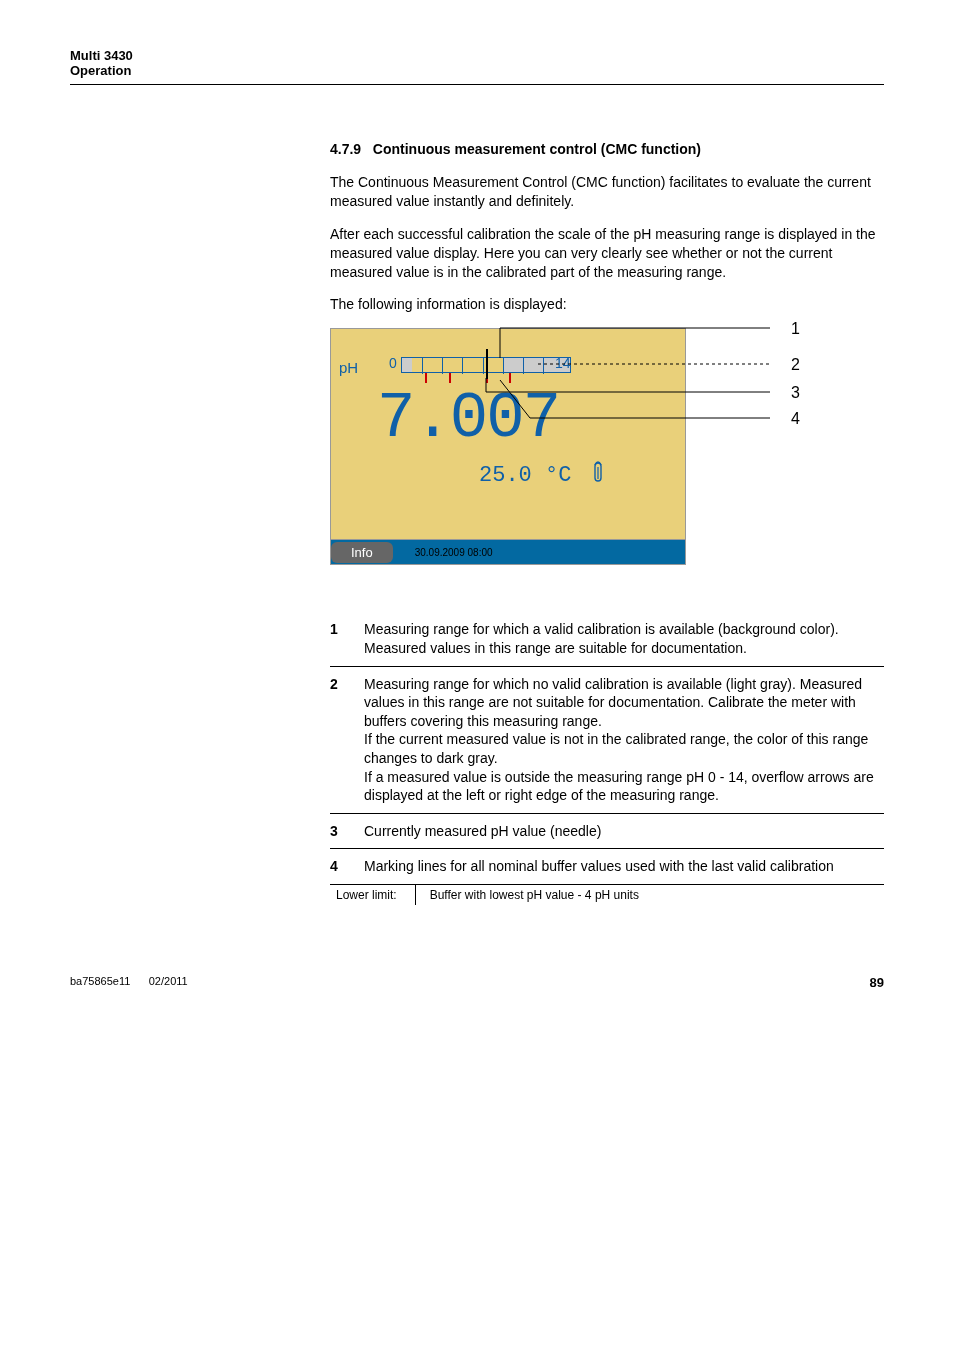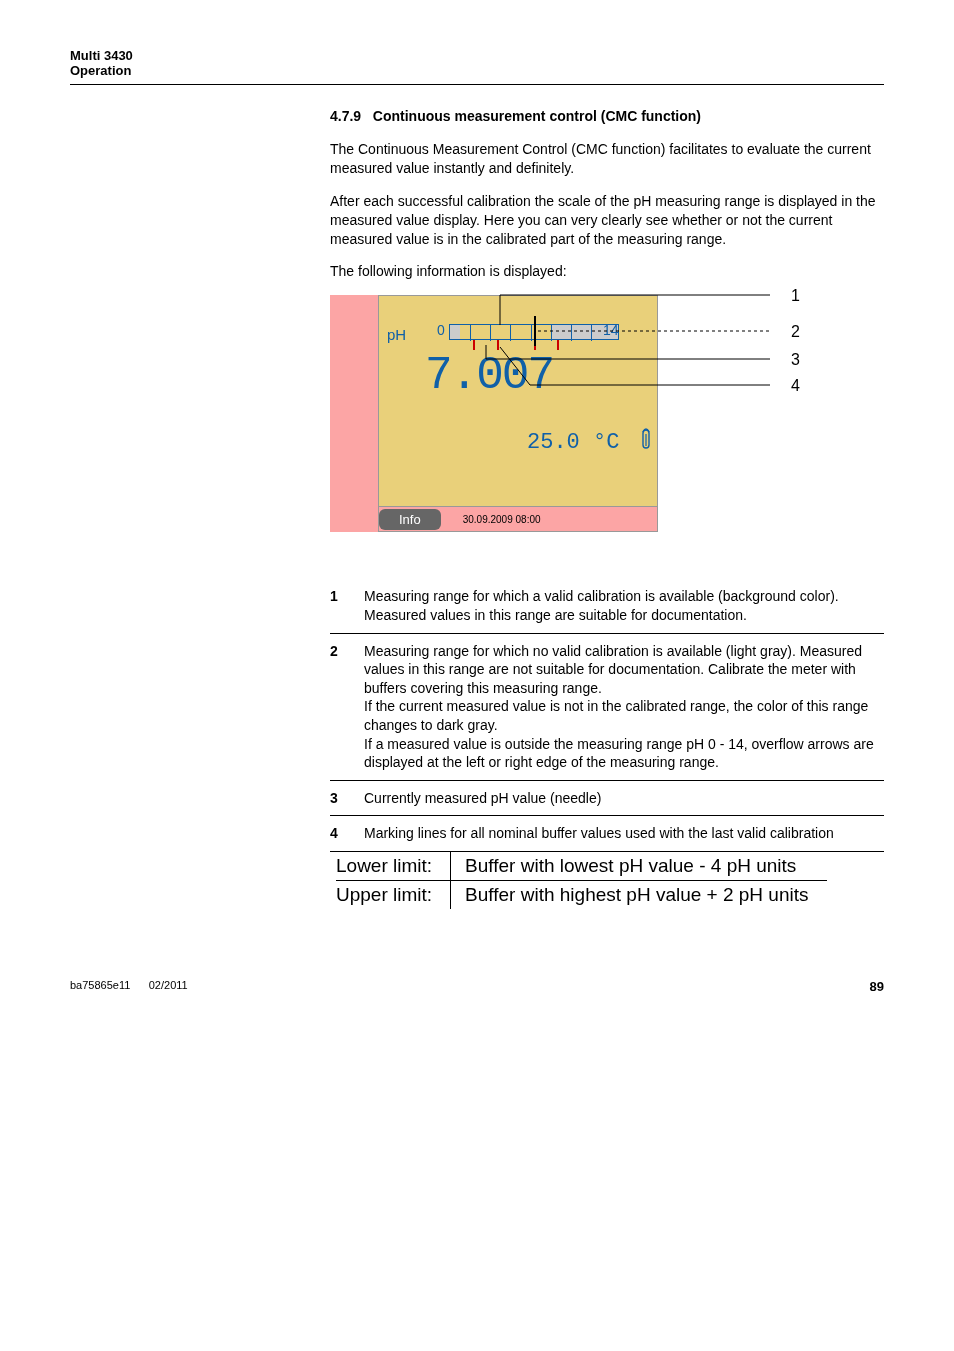--- a/index.html
+++ b/index.html
@@ -19,43 +19,42 @@
     flex-direction: column;
   }
   .header-rule {
     margin: 0 70px;
     border: none;
     border-top: 1.5px solid #000;
   }
   .content {
     margin-left: 330px;
     margin-right: 70px;
-    margin-top: 23px;
+    margin-top: 56px;
   }
   .section-heading {
     font-weight: bold;
     font-size: 14px;
     margin-bottom: 16px;
   }
   .para {
     font-size: 14px;
     line-height: 1.35;
     margin-bottom: 14px;
   }
 
   
   .diagram-wrap {
     position: relative;
     margin-bottom: 14px;
   }
   .device {
-    width: 280px;
-    background: #fca5a5;
+    width: 356px;
+    background: #0369a1;
     border: none;
-    padding-left: 48px;
   }
   .display-yellow {
     background: #e9d07a;
     border: 1px solid #999;
     height: 210px;
     position: relative;
     overflow: visible;
   }
   .ph-label {
     position: absolute;
@@ -94,21 +93,21 @@
     position:absolute; width:2px; height:10px; background:#c00; top:0;
   }
   .needle {
     position:absolute; top:20px; width:2px; height:30px; background:#000;
   }
   .big-value {
     position:absolute;
     left: 46px;
     top: 54px;
     font-family: "Courier New", monospace;
-    font-size: 46px;
+    font-size: 64px;
     color:#1060a8;
     letter-spacing: -2px;
     font-weight: normal;
   }
   .temp-value {
     position:absolute;
     left: 148px;
     top: 134px;
     color:#1060a8;
     font-family: "Courier New", monospace;
@@ -162,21 +161,21 @@
     padding: 8px 6px 8px 0;
   }
   .def-table tr { border-top: 1px solid #000; }
   .def-table tr:first-child { border-top: none; }
   .def-table tr:last-child { border-bottom: 1px solid #000; }
   .def-table td.num { font-weight: bold; padding-right: 12px; width: 22px; }
   .def-wrap { position: relative; }
 
   .limits-table {
     border-collapse: collapse;
-    font-size: 19px;
+    font-size: 12px;
     margin-left: 6px;
   }
   .limits-table td {
     padding: 3px 18px 3px 0;
     vertical-align: top;
   }
   .limits-table td.sep {
     border-left: 1px solid #000;
     padding-left: 14px;
   }
@@ -289,24 +288,20 @@
       </table>
   </div>
 
 
   <table class="limits-table">
     <tbody>
         <tr>
       <td>Lower limit:</td>
       <td class="sep">Buffer with lowest pH value - 4 pH units</td>
     </tr>
-    <tr class="upper">
-      <td>Upper limit:</td>
-      <td class="sep">Buffer with highest pH value + 2 pH units</td>
-    </tr>
   </tbody>
     </table>
 </div>
 
 <div class="footer">
   <span>
     <span>ba75865e11</span>
     &nbsp;&nbsp;&nbsp;&nbsp;
     <span>02/2011</span>
   </span>

